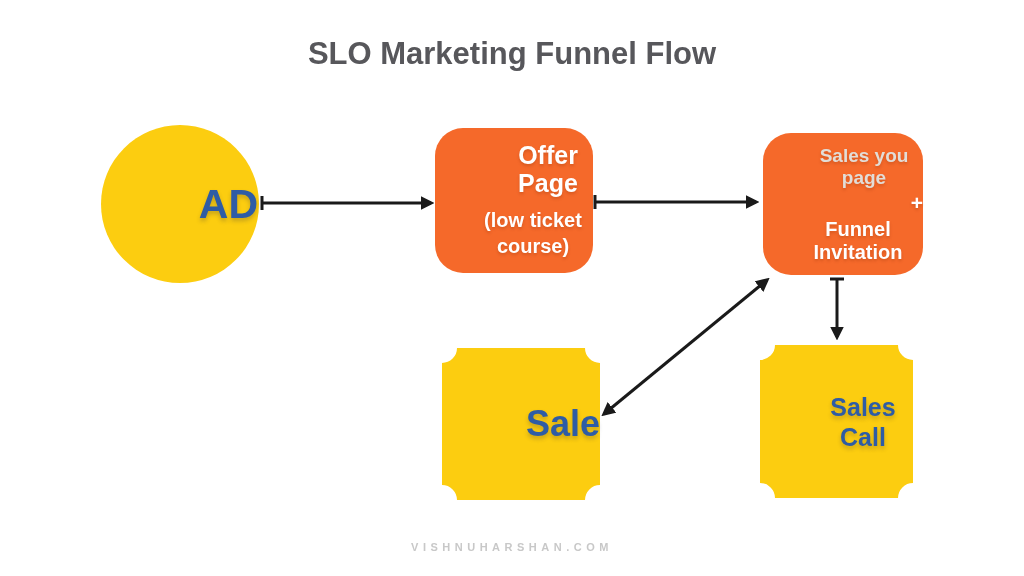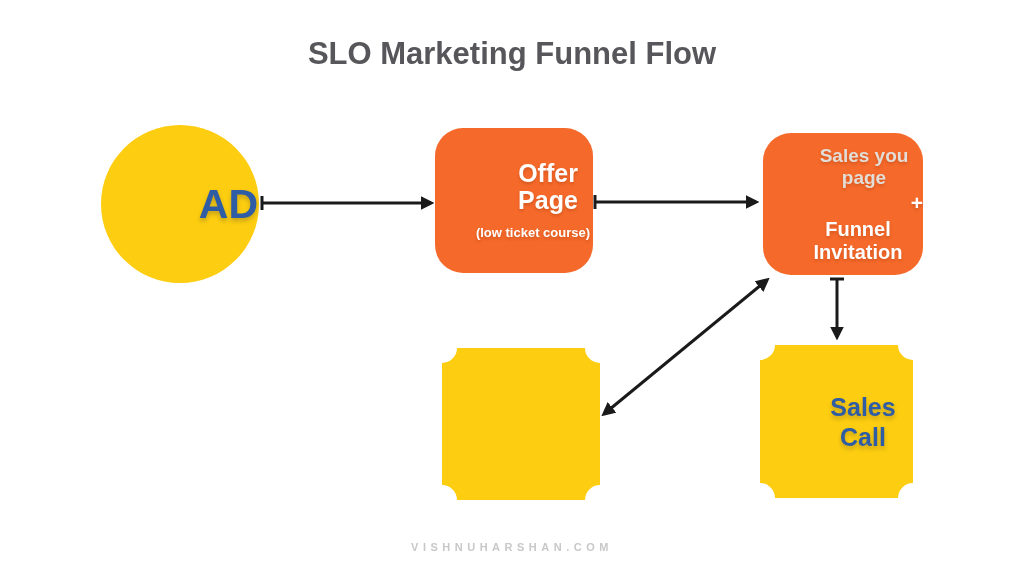--- a/index.html
+++ b/index.html
@@ -57,21 +57,21 @@
     text-shadow: 0 3px 4px rgba(40,40,60,0.25);
   }
   .offer-label { left: 435px; top: 128px; width: 158px; height: 145px; }
   .offer-title {
     font-size: 25px; line-height: 1.1; color: var(--white, #FFFFFF);
     width: 90px;
     text-shadow: 0 2px 3px rgba(120,40,0,0.25);
   }
   .offer-sub {
     margin-top: 10px;
-    font-size: 13px; line-height: 1.3; color: var(--white, #FFFFFF);
+    font-size: 20px; line-height: 1.3; color: var(--white, #FFFFFF);
     width: 120px;
     text-shadow: 0 2px 3px rgba(120,40,0,0.25);
   }
   .thankyou-label { left: 763px; top: 133px; width: 160px; height: 142px; }
   .thankyou-line1 {
     font-size: 19px; line-height: 1.15; width: 118px;
     color: var(--dim-white, #E2DDD7);
     text-shadow: 0 2px 3px rgba(120,40,0,0.25);
   }
   .thankyou-plus {
@@ -154,20 +154,23 @@
     <div class="offer-title">Offer Page</div>
     <div class="offer-sub">(low ticket course)</div>
   </div>
 
   <div class="node-label thankyou-label">
     <div class="thankyou-line1">Sales you page</div>
     <div class="thankyou-plus">+</div>
     <div class="thankyou-line2">Funnel Invitation</div>
   </div>
 
+  <div class="node-label sale-label">
+    <span>Sale</span>
+  </div>
 
   <div class="node-label salescall-label">
     <span>Sales Call</span>
   </div>
 
   <div class="watermark">VISHNUHARSHAN.COM</div>
 
 </div>
 
 </body></html>

